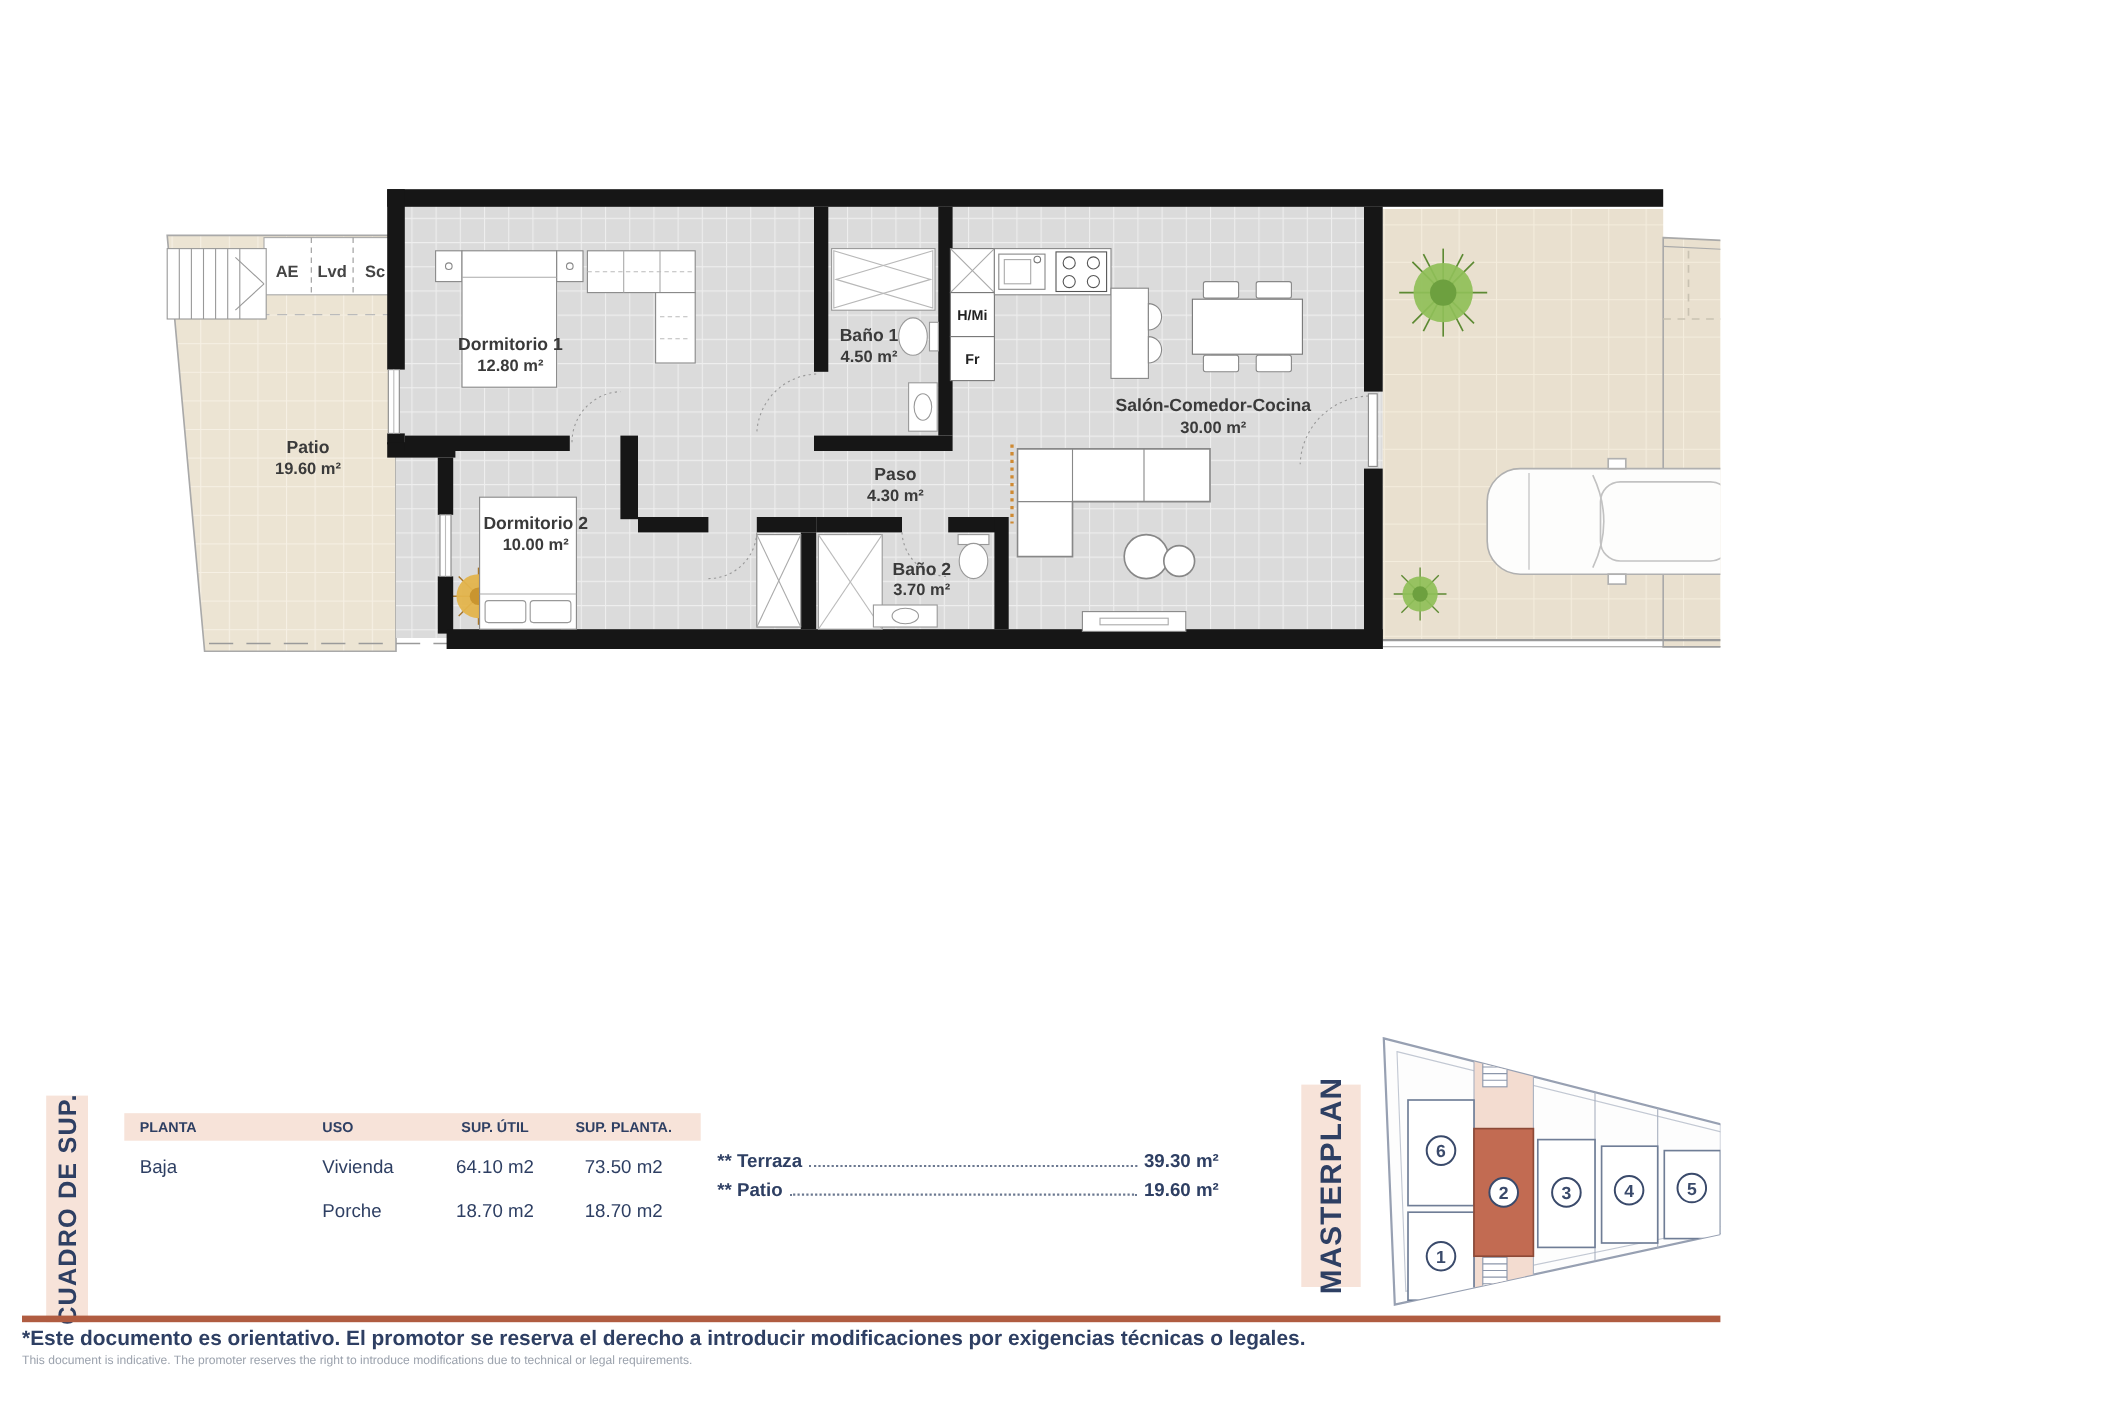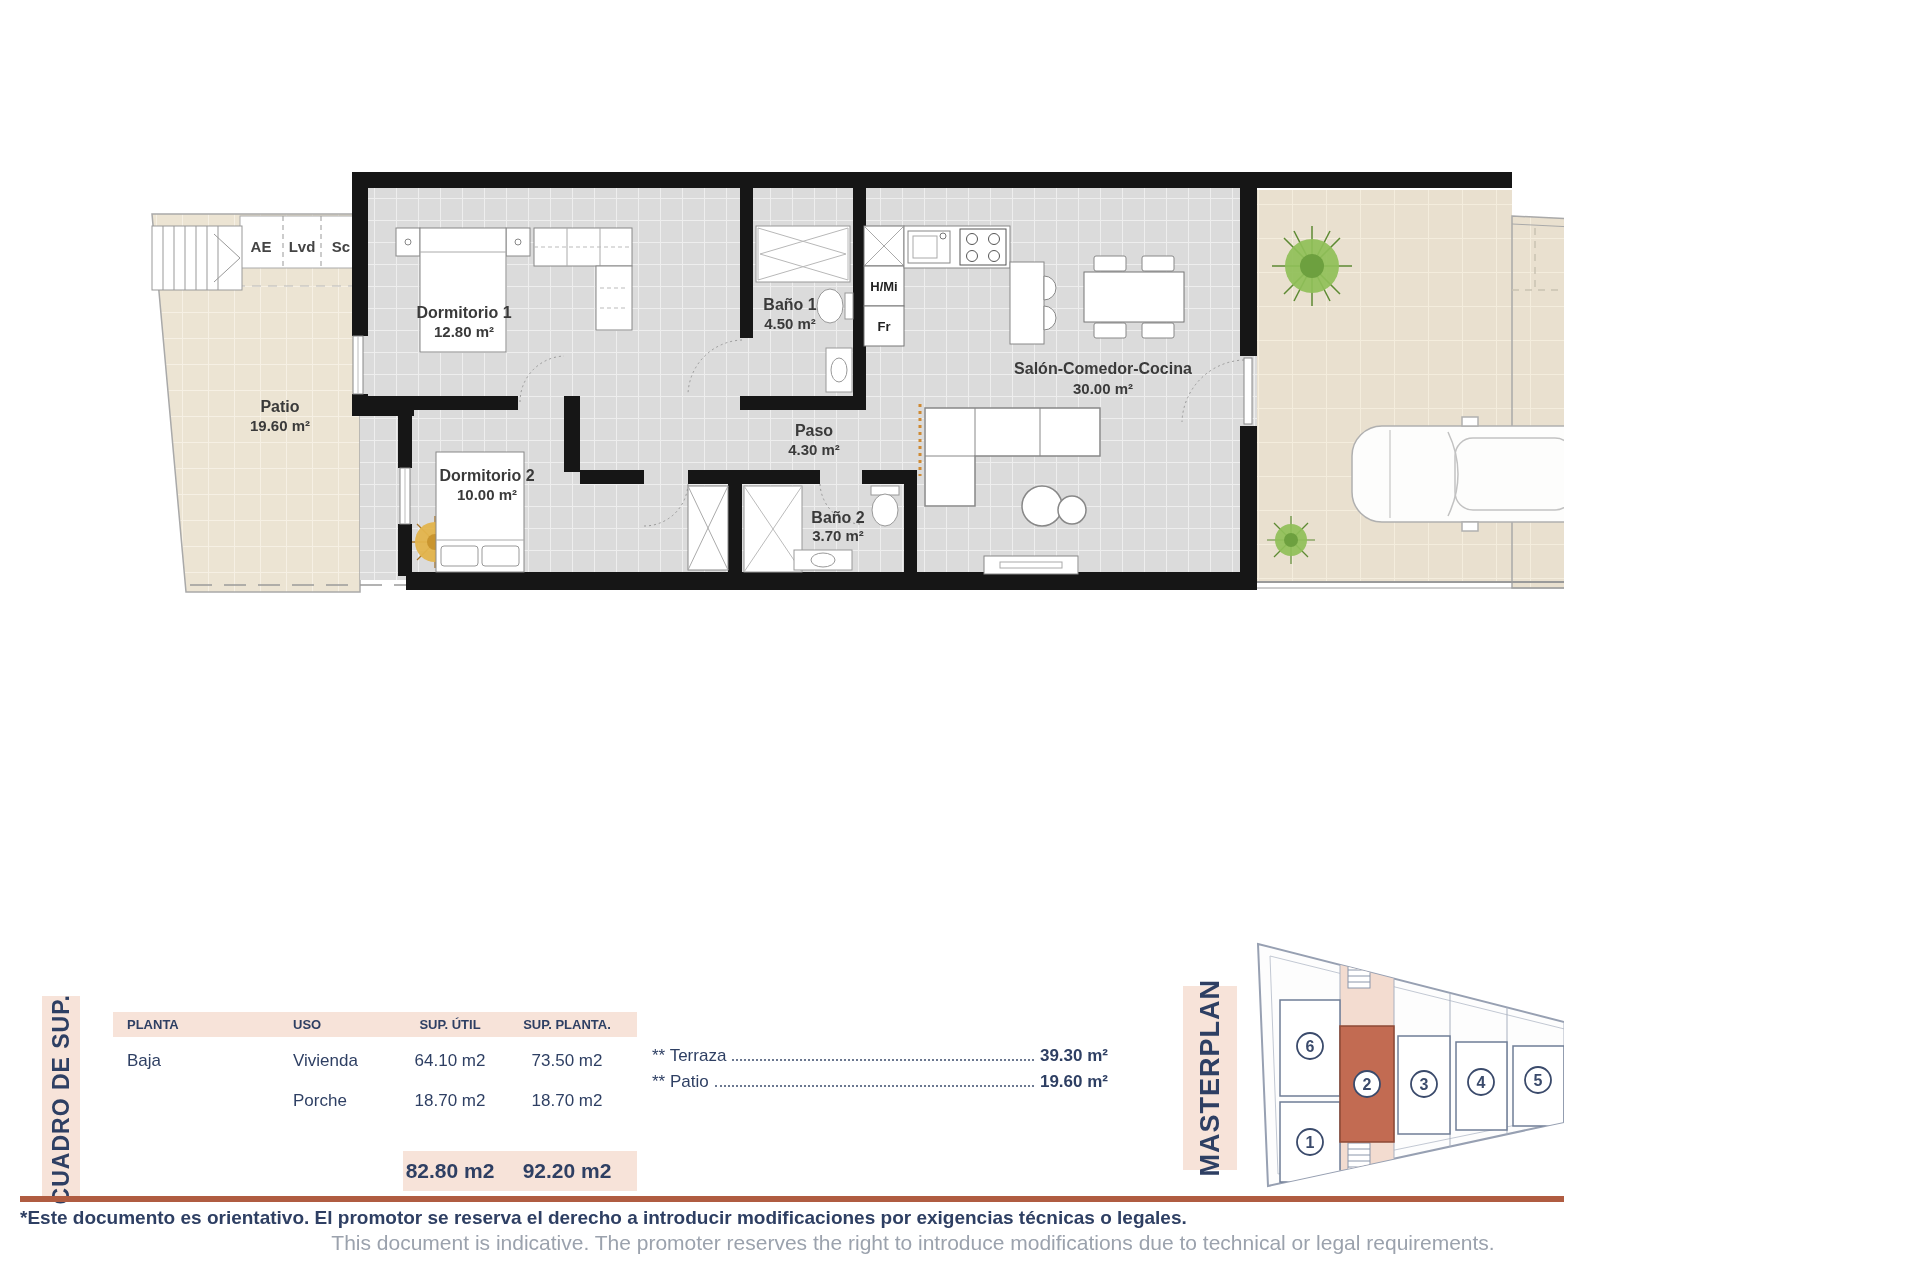--- a/index.html
+++ b/index.html
@@ -17,28 +17,28 @@
   .thead .c,.tdata .c{padding-left:14px;}
   .num{text-align:center;padding-right:6px;}
   .tdata{font-size:17px;margin-top:20px;}
   .first{margin-top:14px;}
   .totals{display:grid;grid-template-columns:166px 124px 100px 134px;margin-top:40px;}
   .totals .tot-bg{grid-column:3/5;background:#f7e3d9;display:grid;grid-template-columns:100px 134px;padding:8px 0;font-size:21px;font-weight:bold;}
 
   
   #extras{position:absolute;left:652px;top:1046px;width:456px;color:#2e3f63;font-size:17px;}
   .exrow{display:flex;align-items:baseline;height:26px;}
-  .exlabel{white-space:nowrap;}
+  .exlabel{white-space:nowrap;font-weight:bold;}
   .exdots{flex:1;border-bottom:2px dotted #6b7astrip;border-bottom:2px dotted #6b7890;margin:0 6px 4px 6px;height:1px;}
   .exval{white-space:nowrap;font-weight:bold;}
 
   
   #rule{position:absolute;left:20px;top:1196px;width:1786px;height:6px;background:#b05c41;}
   #foot-es{position:absolute;left:20px;top:1207px;width:1786px;text-align:left;font-size:19px;font-weight:bold;color:#2e3f63;}
-  #foot-en{position:absolute;left:20px;top:1231px;width:1786px;text-align:center;font-size:21px;color:#9ba2ad;}
+  #foot-en{position:absolute;left:20px;top:1231px;width:1786px;text-align:left;font-size:11px;color:#9ba2ad;}
 </style>
 </head>
 <body>
 
 <div id="page">
 
   <svg width="1920" height="700" viewBox="0 0 1920 700" style="position:absolute;left:0;top:0;">
     <defs>
       <pattern id="grayTiles" width="22" height="22" patternUnits="userSpaceOnUse">
         <rect width="22" height="22" fill="#dbdbdb"></rect>
@@ -329,28 +329,20 @@
       <div class="c">Vivienda</div>
       <div class="num">64.10 m2</div>
       <div class="num">73.50 m2</div>
     </div>
     <div class="trow tdata">
       <div class="c"></div>
       <div class="c">Porche</div>
       <div class="num">18.70 m2</div>
       <div class="num">18.70 m2</div>
     </div>
-    <div class="totals">
-      <div></div>
-        <div></div>
-      <div class="tot-bg">
-        <div class="num">82.80 m2</div>
-        <div class="num">92.20 m2</div>
-      </div>
-    </div>
   </div>
 
   <div id="extras">
     <div class="exrow">
       <span class="exlabel">** Terraza</span>
       <span class="exdots"></span>
       <span class="exval">39.30 m²</span>
     </div>
     <div class="exrow">
       <span class="exlabel">** Patio</span>

